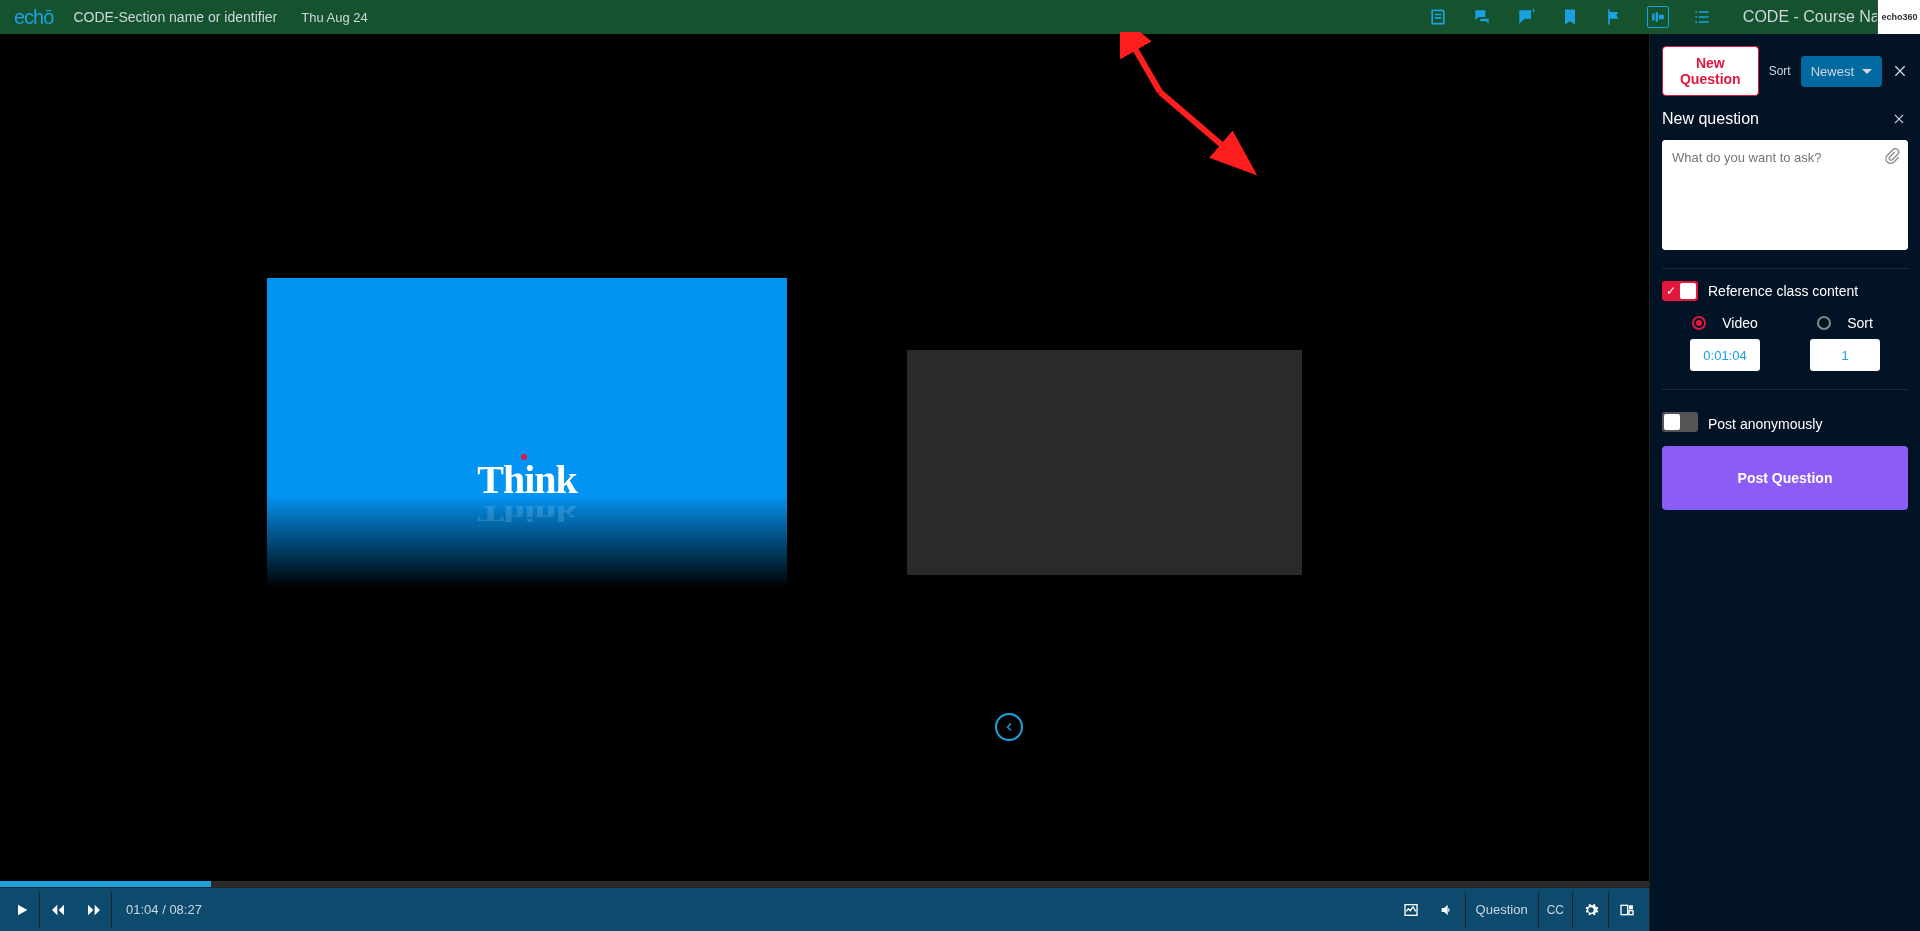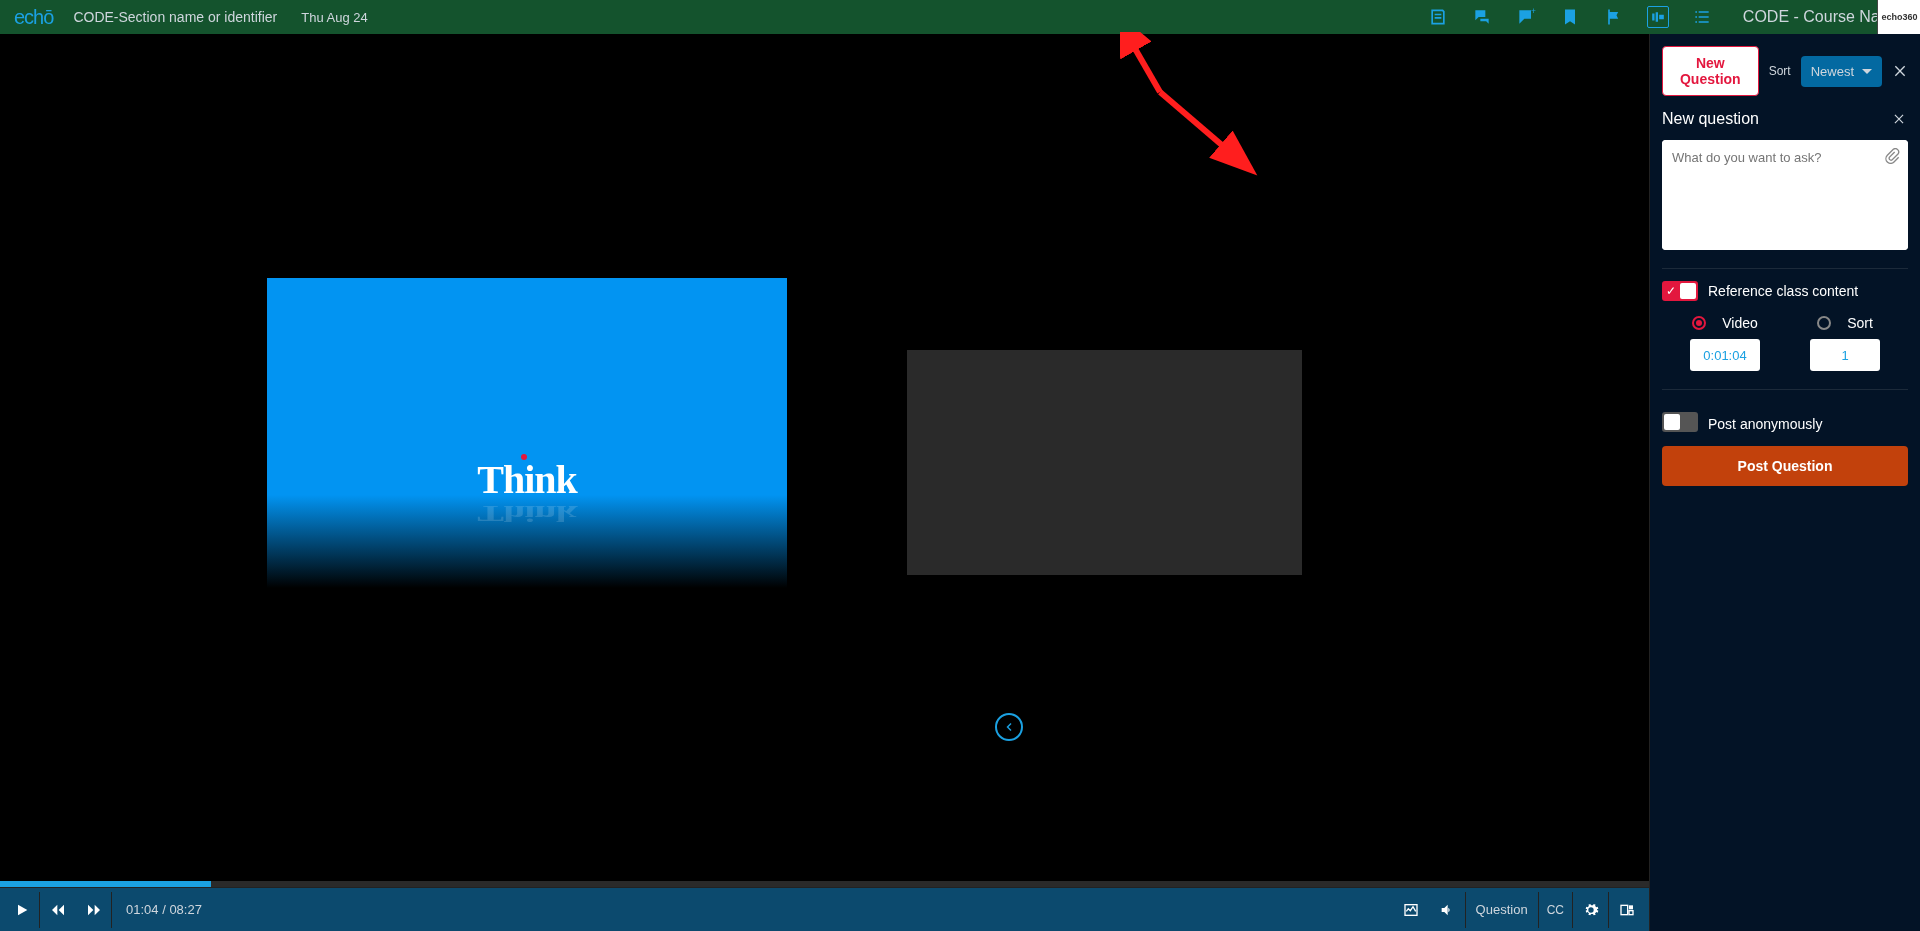--- a/index.html
+++ b/index.html
@@ -84,21 +84,21 @@
 .radio { width: 14px; height: 14px; border-radius: 50%; border: 2px solid #888; cursor: pointer; }
 .radio.selected-inner { border-color: #e3173e; position: relative; }
 .radio.selected-inner::after { content: ""; position: absolute; inset: 2px; background: #e3173e; border-radius: 50%; }
 .opt-label { font-size: 14px; color: #fff; }
 .opt-input { width: 70px; height: 32px; background: #fff; border: none; border-radius: 3px; text-align: center; font-size: 13px; color: #1ba1e2; }
 .opt-input.slide { color: #1ba1e2; }
 
 .anon-row { display: flex; align-items: flex-end; gap: 10px; margin-bottom: 14px; margin-top: 22px; }
 .anon-label { font-size: 14px; color: #fff; }
 
-.post-btn { width: 100%; background: #c2410c; color: #fff; border: none; border-radius: 4px; padding: 12px; font-size: 14px; font-weight: bold; cursor: pointer; }
+.post-btn { width: 100%; background: #8b5cf6; color: #fff; border: none; border-radius: 4px; padding: 24px; font-size: 14px; font-weight: bold; cursor: pointer; }
 
 
 .arrow-svg { position: absolute; pointer-events: none; z-index: 50; }
 
 </style>
 </head>
 <body>
 
 <div class="topbar">
   <span class="logo-text">echō</span>

